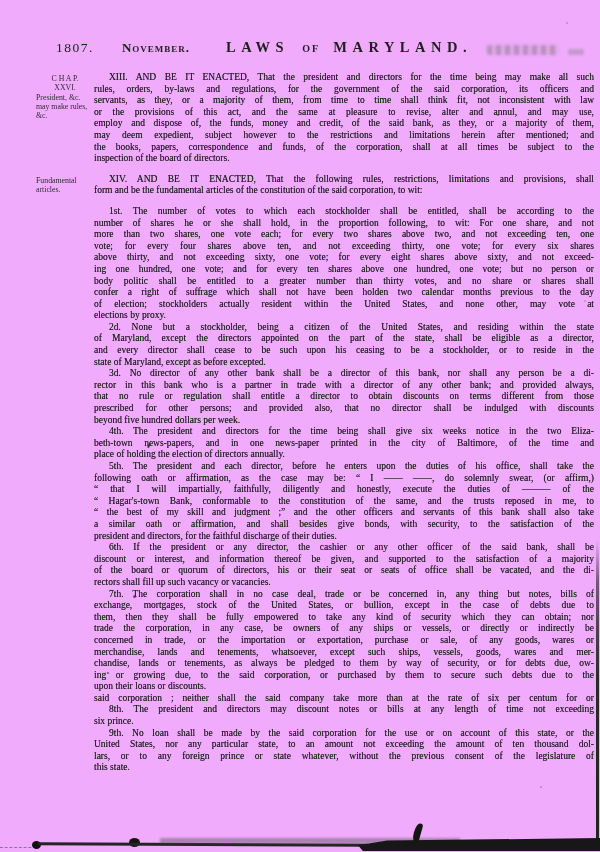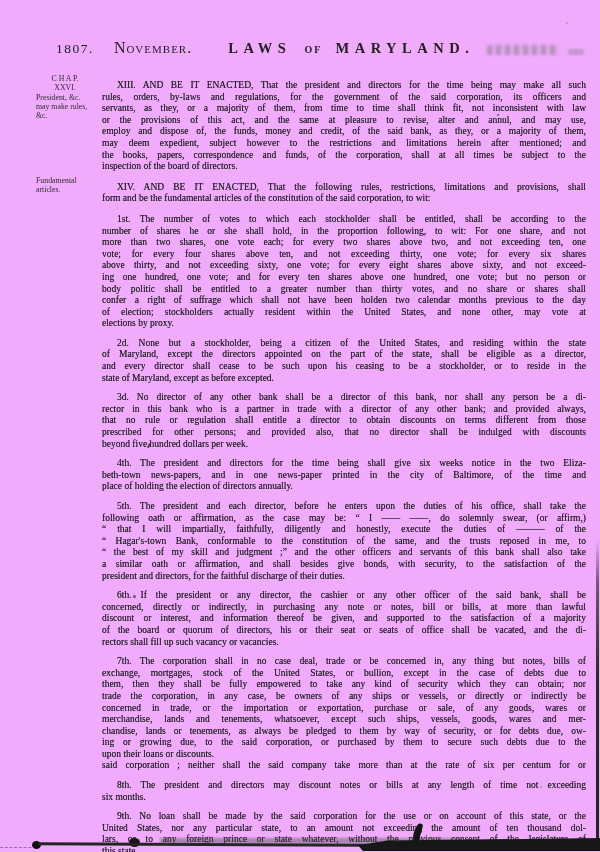--- a/index.html
+++ b/index.html
@@ -5,39 +5,39 @@
   html,body{margin:0;padding:0;background:#e8e8e8;}
   .page{
     position:relative;width:600px;height:852px;overflow:hidden;
     background:#f0abfc;
     font-family:"Liberation Serif","DejaVu Serif",serif;
     color:#1f1f1f;
   }
   
   .header{position:absolute;top:39px;left:56px;display:flex;align-items:baseline;}
   .year{font-size:13.5px;letter-spacing:1.5px;}
-  .month{font-size:16px;margin-left:20px;font-variant:small-caps;letter-spacing:1px;font-weight:normal;}
+  .month{font-size:13px;margin-left:28px;font-variant:small-caps;letter-spacing:1px;font-weight:bold;}
   .title{margin-left:36px;font-weight:bold;font-size:14.5px;letter-spacing:5.5px;word-spacing:4px;white-space:nowrap;}
   .title-of{font-size:10px;letter-spacing:2px;}
   
   .smudge{position:absolute;top:45px;left:487px;width:72px;height:10px;border-radius:3px;
     background:repeating-linear-gradient(90deg,rgba(110,110,110,.45) 0 5px,rgba(150,150,150,.15) 5px 9px);
     filter:blur(1.4px);}
   .smudge2{position:absolute;top:49px;left:568px;width:16px;height:6px;border-radius:2px;
     background:rgba(120,120,120,.35);filter:blur(1.3px);}
   
   .margin-note{position:absolute;left:36px;width:58px;font-size:7.8px;line-height:9.3px;color:#2d2d2d;}
   .margin-note .mline{text-align:left;}
   .margin-note.centered-head .mline:nth-child(-n+2){text-align:center;}
   #note-0{top:74px;}
   #note-1{top:176px;}
   
   .body-text{position:absolute;left:94px;top:72px;width:500px;font-size:9.5px;line-height:11.6px;
     text-shadow:0 0 .4px rgba(10,10,10,.6);}
-  .paragraph{margin:8px;}
+  .paragraph{margin:0;}
   .paragraph.gap{margin-top:9px;}
   .line{height:11.6px;overflow:hidden;text-align:justify;}
   .line::after{content:"";display:inline-block;width:100%;}
   .line.first{text-indent:15px;}
   .line.last{text-align:left;}
   .line.last::after{content:none;}
   
   .edge-right{position:absolute;right:1px;top:540px;height:306px;width:3px;
     background:linear-gradient(180deg,rgba(43,43,43,0) 0%,rgba(43,43,43,.65) 14%,#2b2b2b 45%,#222 100%);}
   .band-dashes{position:absolute;left:0;top:847px;width:36px;height:0;border-top:1.5px dashed rgba(70,70,70,.55);}
@@ -132,40 +132,39 @@
         <div class="line first">5th. The president and each director, before he enters upon the duties of his office, shall take the</div>
         <div class="line">following oath or affirmation, as the case may be: “ I —— ——, do solemnly swear, (or affirm,)</div>
         <div class="line">“ that I will impartially, faithfully, diligently and honestly, execute the duties of ——— of the</div>
         <div class="line">“ Hagar's-town Bank, conformable to the constitution of the same, and the trusts reposed in me, to</div>
         <div class="line">“ the best of my skill and judgment ;” and the other officers and servants of this bank shall also take</div>
         <div class="line">a similar oath or affirmation, and shall besides give bonds, with security, to the satisfaction of the</div>
         <div class="line last">president and directors, for the faithful discharge of their duties.</div>
       </div>
       <div class="paragraph">
         <div class="line first">6th. If the president or any director, the cashier or any other officer of the said bank, shall be</div>
-        <div class="line">concerned, directly or indirectly, in purchasing any note or notes, bill or bills, at more than lawful</div>
         <div class="line">discount or interest, and information thereof be given, and supported to the satisfaction of a majority</div>
         <div class="line">of the board or quorum of directors, his or their seat or seats of office shall be vacated, and the di-</div>
         <div class="line last">rectors shall fill up such vacancy or vacancies.</div>
       </div>
       <div class="paragraph">
         <div class="line first">7th. The corporation shall in no case deal, trade or be concerned in, any thing but notes, bills of</div>
         <div class="line">exchange, mortgages, stock of the United States, or bullion, except in the case of debts due to</div>
         <div class="line">them, then they shall be fully empowered to take any kind of security which they can obtain; nor</div>
         <div class="line">trade the corporation, in any case, be owners of any ships or vessels, or directly or indirectly be</div>
         <div class="line">concerned in trade, or the importation or exportation, purchase or sale, of any goods, wares or</div>
         <div class="line">merchandise, lands and tenements, whatsoever, except such ships, vessels, goods, wares and mer-</div>
         <div class="line">chandise, lands or tenements, as always be pledged to them by way of security, or for debts due, ow-</div>
         <div class="line">ing or growing due, to the said corporation, or purchased by them to secure such debts due to the</div>
         <div class="line last">upon their loans or discounts.</div>
         <div class="line">said corporation ; neither shall the said company take more than at the rate of six per centum for or</div>
       </div>
       <div class="paragraph">
         <div class="line first">8th. The president and directors may discount notes or bills at any length of time not exceeding</div>
-        <div class="line last">six months.</div>
+        <div class="line last">six prince.</div>
       </div>
       <div class="paragraph">
         <div class="line first">9th. No loan shall be made by the said corporation for the use or on account of this state, or the</div>
         <div class="line">United States, nor any particular state, to an amount not exceeding the amount of ten thousand dol-</div>
         <div class="line">lars, or to any foreign prince or state whatever, without the previous consent of the legislature of</div>
         <div class="line last">this state.</div>
       </div>
     </div>
 
   <div class="edge-right"></div>

